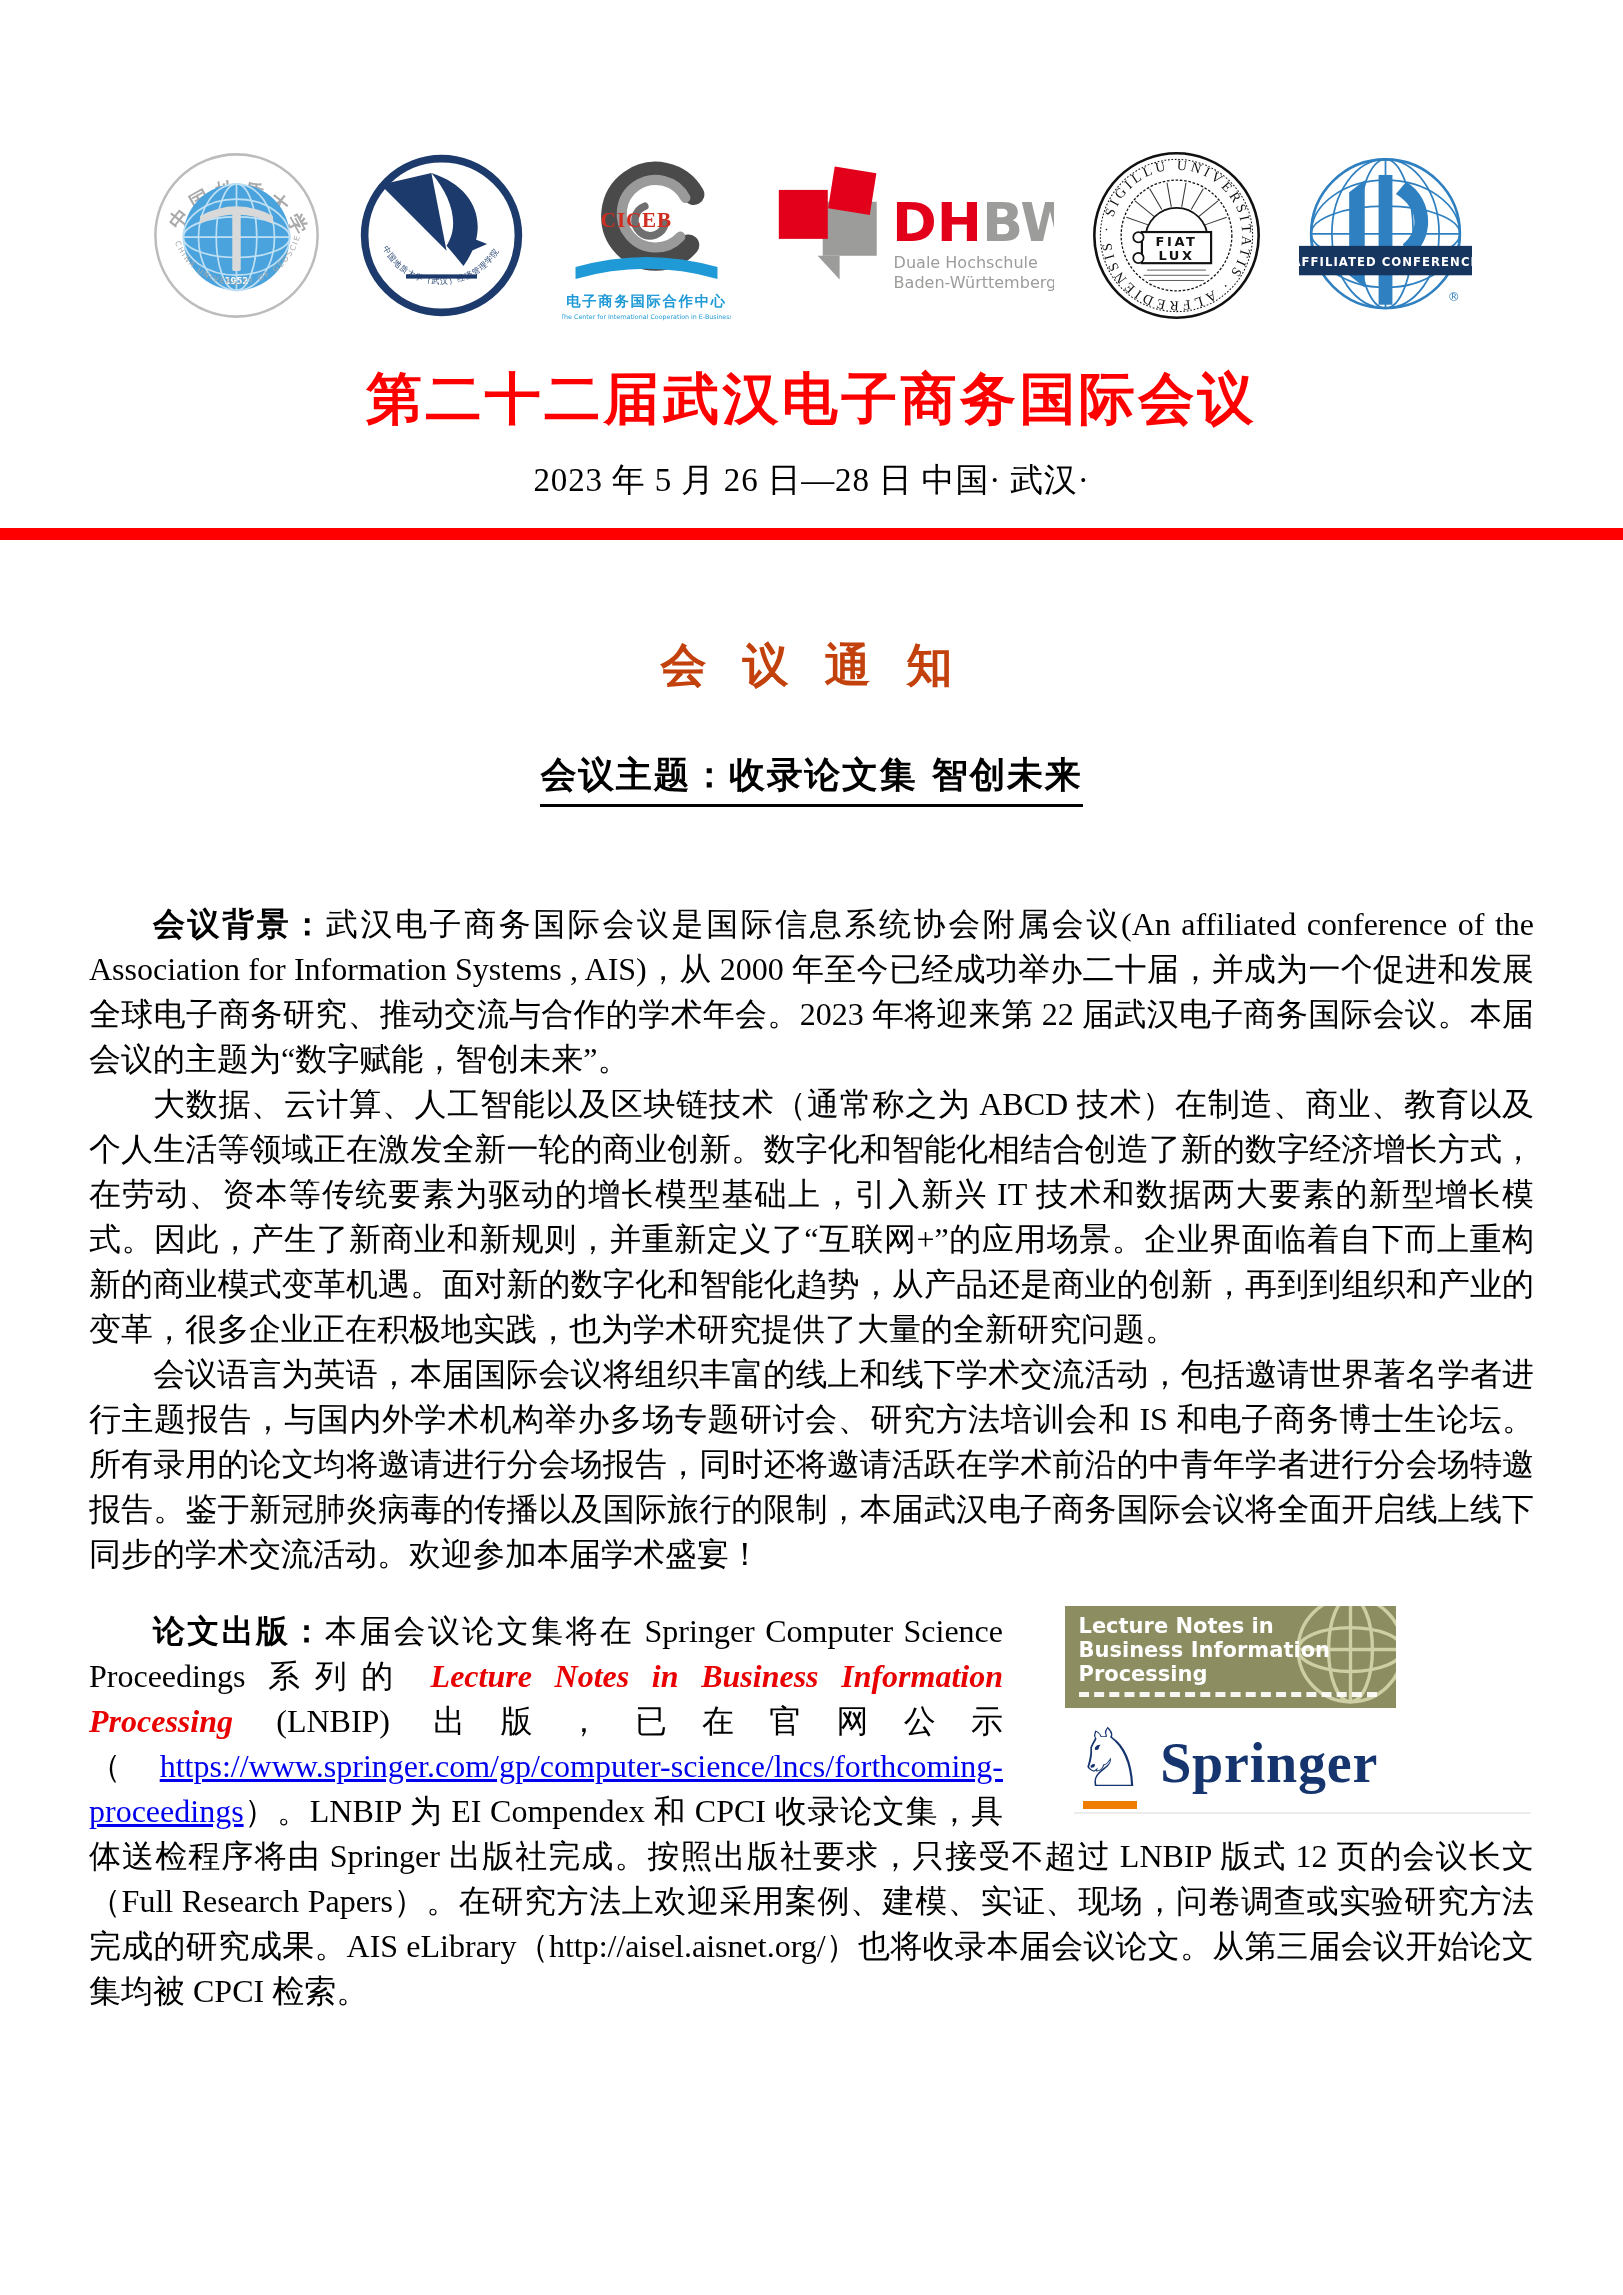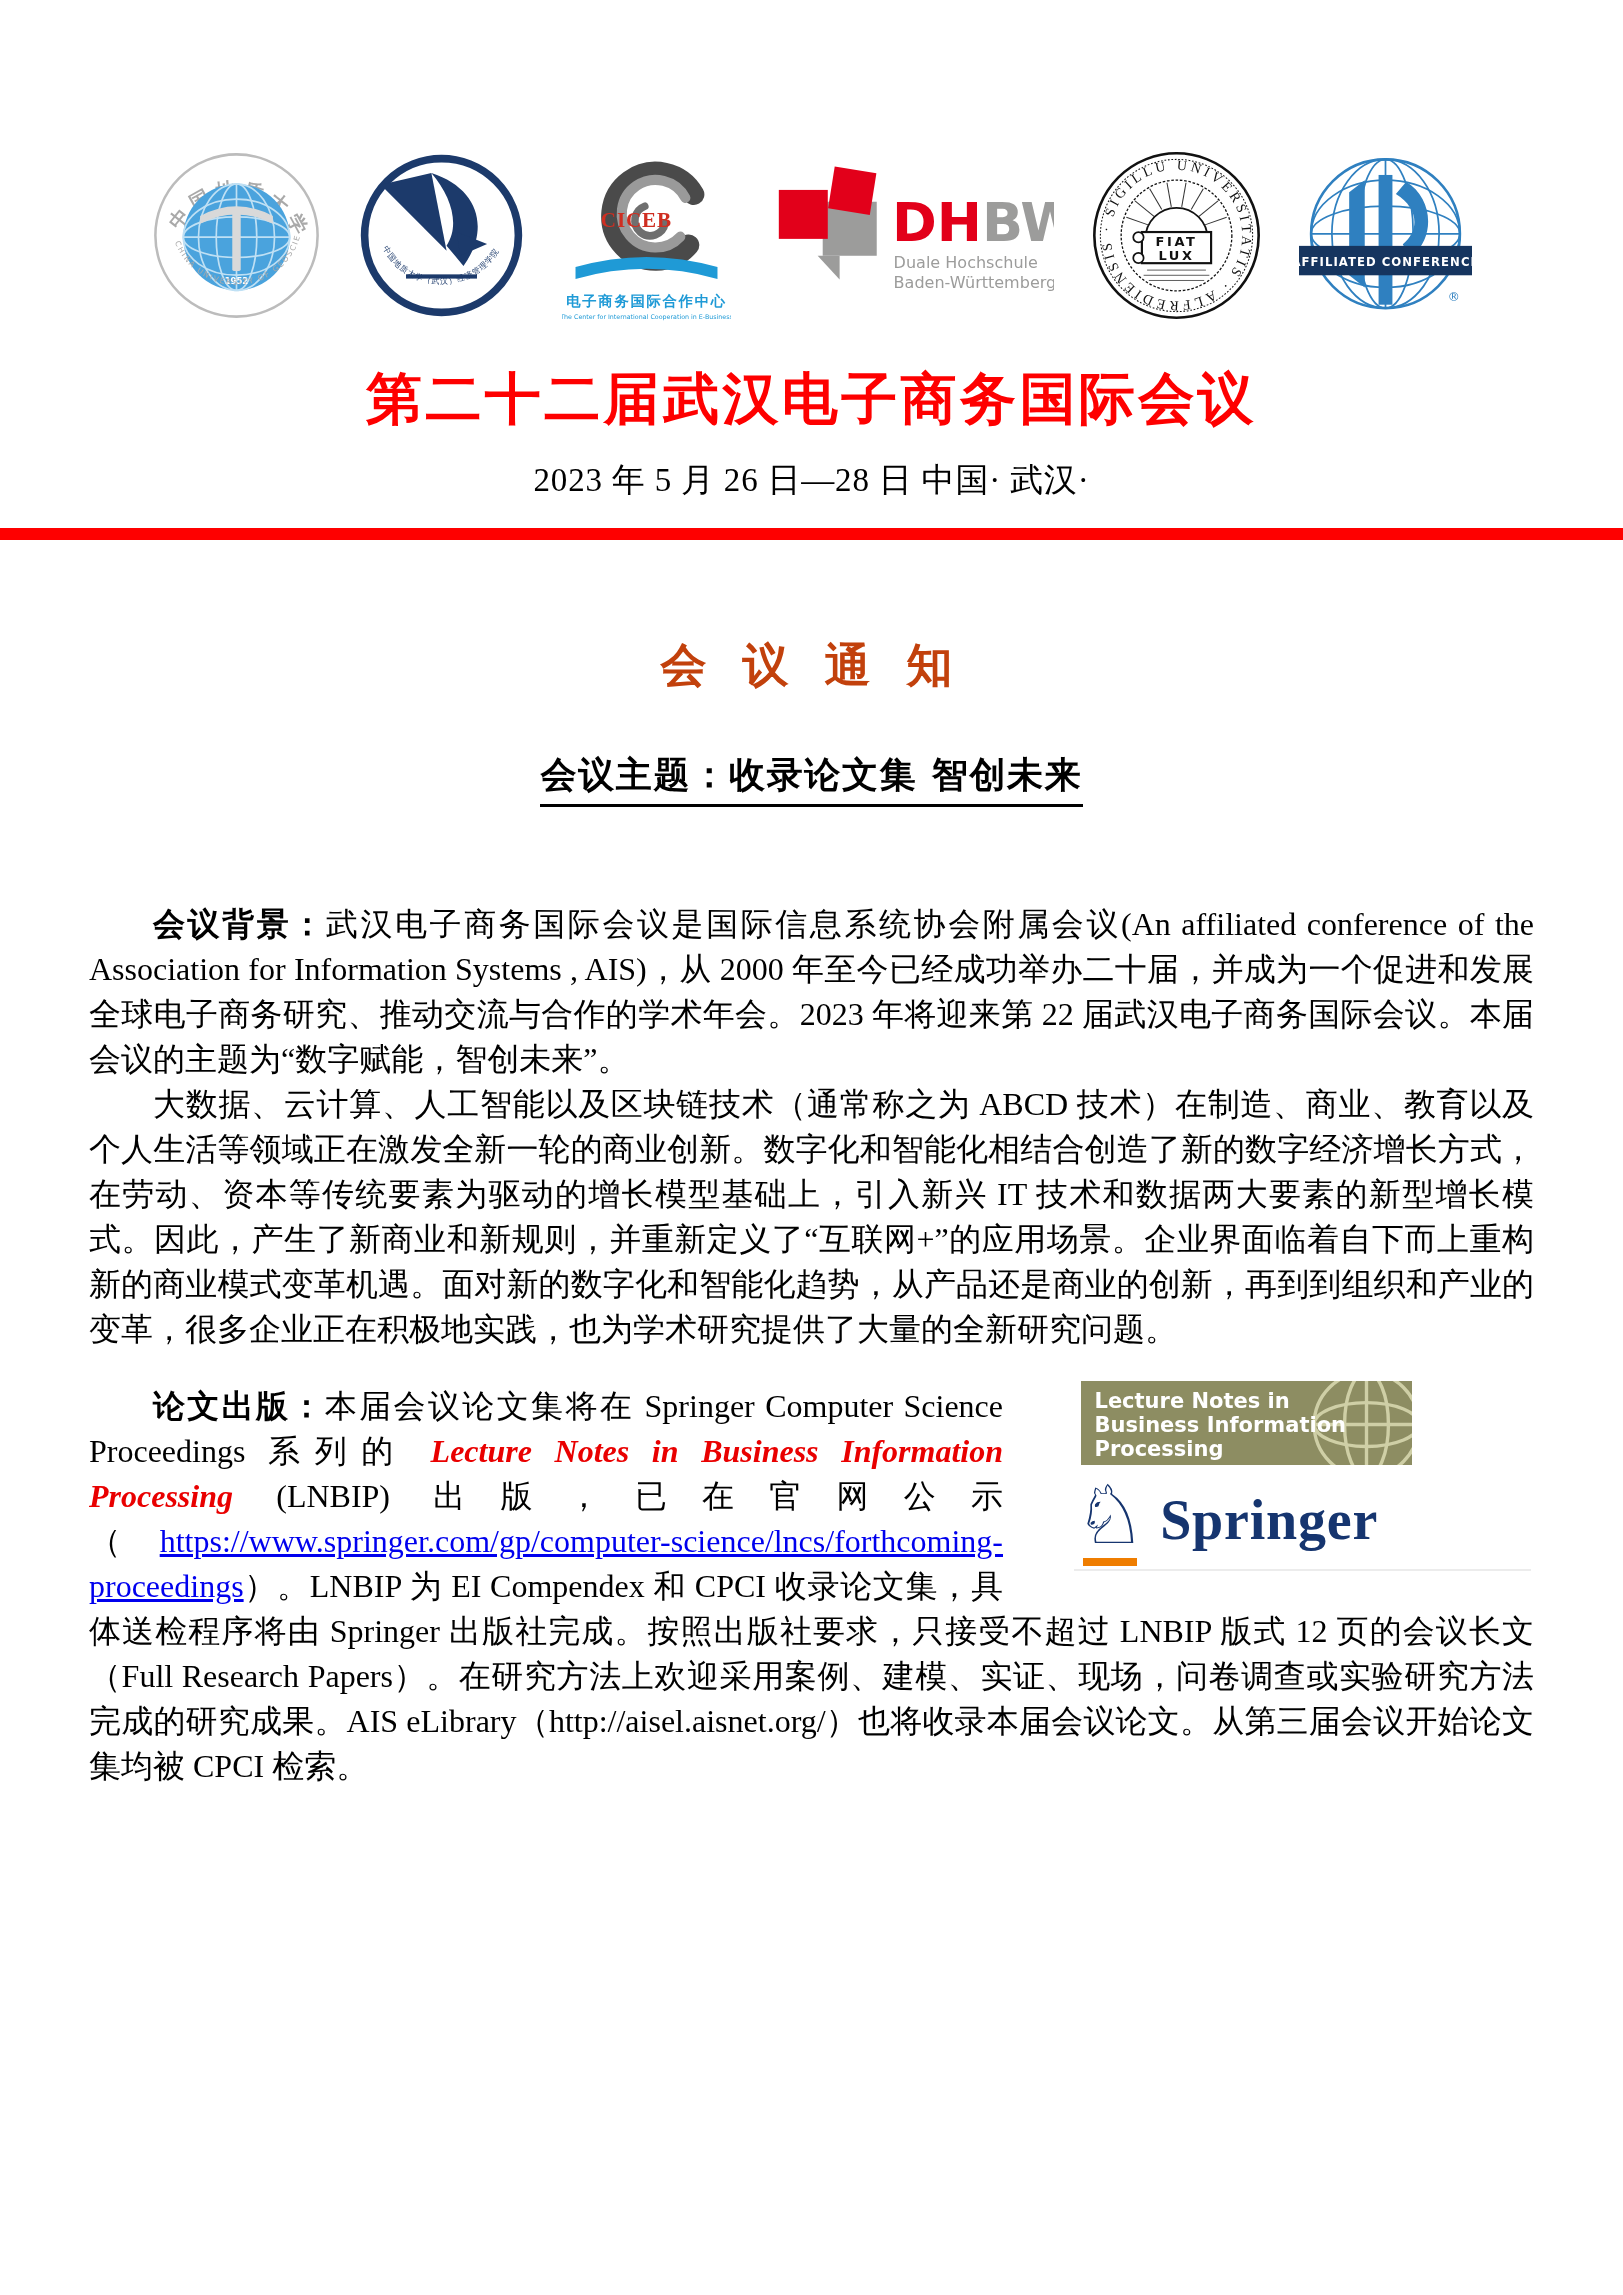--- a/index.html
+++ b/index.html
@@ -46,21 +46,21 @@
   .doc-body p.pub{margin-top:32px;}
   .lead{font-weight:bold;}
   .series-title{color:#e90000;font-weight:bold;font-style:italic;}
   a.doc-link{color:#0000ee;text-decoration:underline;cursor:pointer;}
   
   .pub-figures{
     float:right;width:507px;margin:-3.4px 0 8.5px 24px;
   }
   .lnbip-banner{
     display:block;position:relative;box-sizing:border-box;
-    width:331px;height:84px;margin-left:54px;
+    width:331px;height:102px;margin-left:38px;
     background:#8d8d62;color:#fff;overflow:hidden;
     font-family:"DejaVu Sans","Liberation Sans",sans-serif;font-weight:700;
     padding:8.5px 0 0 13.5px;text-indent:0;
   }
   .lnbip-banner .bl{display:block;font-size:21px;line-height:24px;position:relative;z-index:1;text-indent:0;}
   .lnbip-dash{display:block;width:298px;border-top:5px dashed rgba(255,255,255,.92);margin:6px 0 2.5px;position:relative;z-index:1;}
   .lnbip-abbr{display:block;text-align:center;font-size:16px;letter-spacing:1.7px;position:relative;z-index:1;text-indent:0;}
   .lnbip-globe{position:absolute;top:-24px;right:-22px;z-index:0;}
   .springer-row{
     display:flex;align-items:center;gap:13.5px;
@@ -223,20 +223,21 @@
     <span class="theme-line">会议主题：收录论文集 智创未来</span>
   </div>
 
   <main class="doc-body">
 
     <p><b class="lead">会议背景：</b><span>武汉电子商务国际会议是国际信息系统协会附属会议(An affiliated conference of the Association for Information Systems , AIS)，从 2000 年至今已经成功举办二十届，并成为一个促进和发展全球电子商务研究、推动交流与合作的学术年会。2023 年将迎来第 22 届武汉电子商务国际会议。本届会议的主题为“数字赋能，智创未来”。</span></p>
 
     <p><span>大数据、云计算、人工智能以及区块链技术（通常称之为 ABCD 技术）在制造、商业、教育以及个人生活等领域正在激发全新一轮的商业创新。数字化和智能化相结合创造了新的数字经济增长方式，在劳动、资本等传统要素为驱动的增长模型基础上，引入新兴 IT 技术和数据两大要素的新型增长模式。因此，产生了新商业和新规则，并重新定义了“互联网+”的应用场景。企业界面临着自下而上重构新的商业模式变革机遇。面对新的数字化和智能化趋势，从产品还是商业的创新，再到到组织和产业的变革，很多企业正在积极地实践，也为学术研究提供了大量的全新研究问题。</span></p>
 
 
+    <p><span>会议语言为英语，本届国际会议将组织丰富的线上和线下学术交流活动，包括邀请世界著名学者进行主题报告，与国内外学术机构举办多场专题研讨会、研究方法培训会和 IS 和电子商务博士生论坛。所有录用的论文均将邀请进行分会场报告，同时还将邀请活跃在学术前沿的中青年学者进行分会场特邀报告。鉴于新冠肺炎病毒的传播以及国际旅行的限制，本届武汉电子商务国际会议将全面开启线上线下同步的学术交流活动。欢迎参加本届学术盛宴！</span></p>
 
     <p class="pub">
       <span class="pub-figures">
         <span class="lnbip-banner">
           <svg class="lnbip-globe" width="135" height="135" viewBox="0 0 160 160">
             <g fill="none" stroke="#cfcfa6" stroke-width="4">
               <circle cx="80" cy="80" r="62"></circle>
               <ellipse cx="80" cy="80" rx="26" ry="62"></ellipse>
               <ellipse cx="80" cy="80" rx="62" ry="26"></ellipse>
               <line x1="18" y1="80" x2="142" y2="80"></line>

